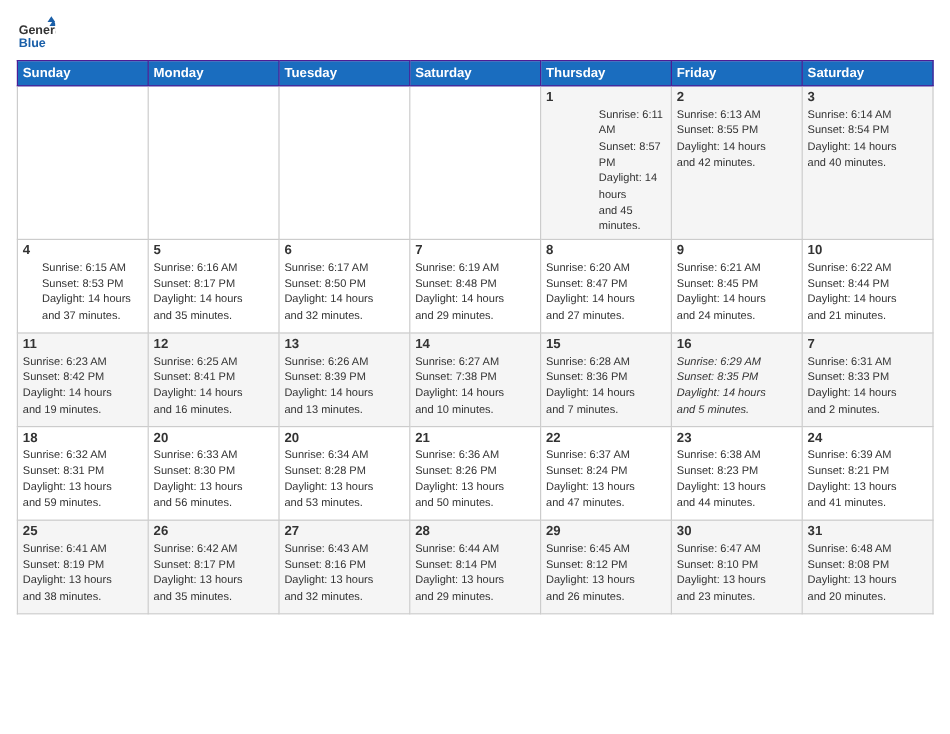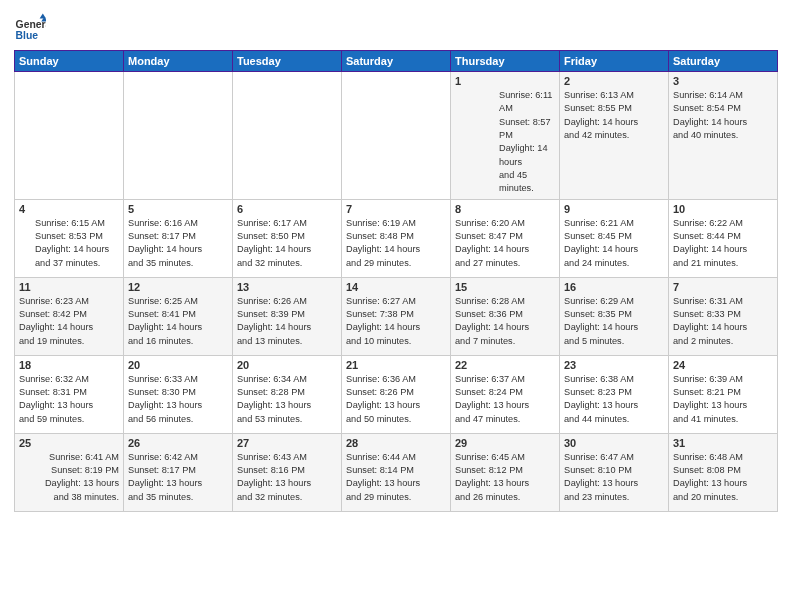--- a/index.html
+++ b/index.html
@@ -247,21 +247,21 @@
           </td>
           <td>
             <span class="day-num">15</span>
             <div class="day-info" style="white-space: pre-line;">Sunrise: 6:28 AM
 Sunset: 8:36 PM
 Daylight: 14 hours
 and 7 minutes.</div>
           </td>
           <td>
             <span class="day-num">16</span>
-            <div class="day-info" style="white-space: pre-line;">Sunrise: 6:29 AM
+            <div class="day-info" style="white-space: pre-line; font-style: italic;">Sunrise: 6:29 AM
 Sunset: 8:35 PM
 Daylight: 14 hours
 and 5 minutes.</div>
           </td>
           <td>
             <span class="day-num">7</span>
             <div class="day-info" style="white-space: pre-line;">Sunrise: 6:31 AM
 Sunset: 8:33 PM
 Daylight: 14 hours
 and 2 minutes.</div>
@@ -314,21 +314,21 @@
             <span class="day-num">24</span>
             <div class="day-info" style="white-space: pre-line;">Sunrise: 6:39 AM
 Sunset: 8:21 PM
 Daylight: 13 hours
 and 41 minutes.</div>
           </td>
         </tr>
         <tr>
           <td>
             <span class="day-num">25</span>
-            <div class="day-info" style="white-space: pre-line; text-align: right;">Sunrise: 6:41 AM
+            <div class="day-info" style="white-space: pre-line;">Sunrise: 6:41 AM
 Sunset: 8:19 PM
 Daylight: 13 hours
 and 38 minutes.</div>
           </td>
           <td>
             <span class="day-num">26</span>
             <div class="day-info" style="white-space: pre-line;">Sunrise: 6:42 AM
 Sunset: 8:17 PM
 Daylight: 13 hours
 and 35 minutes.</div>

